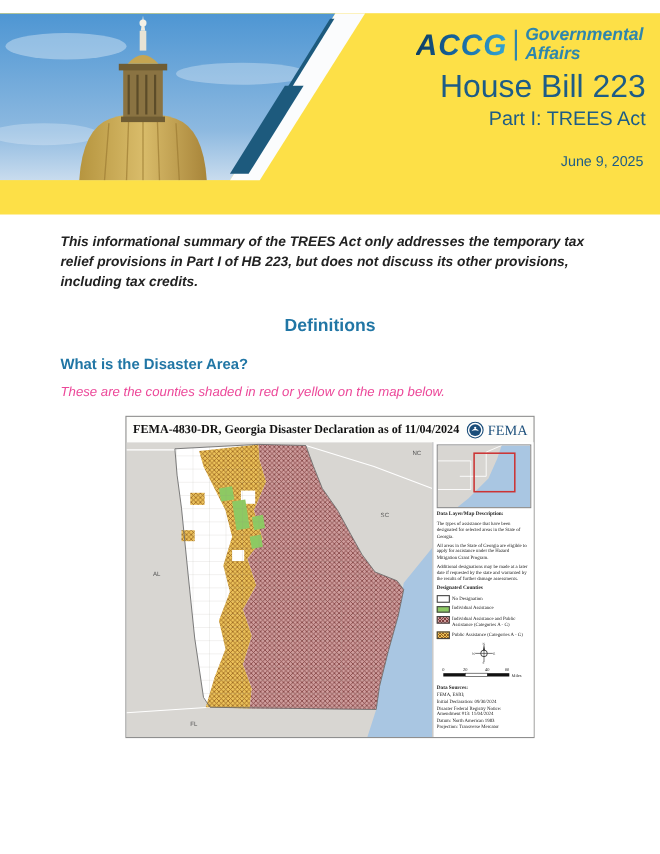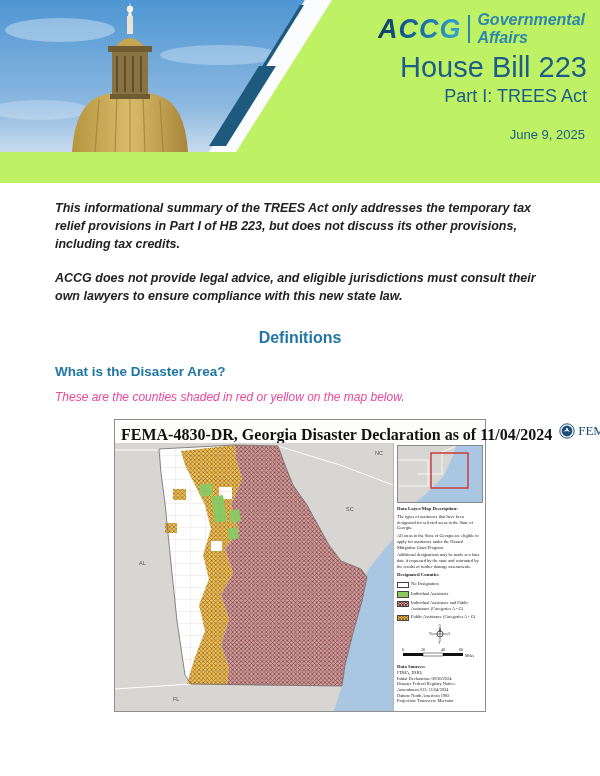--- a/index.html
+++ b/index.html
@@ -1,20 +1,20 @@
 <!DOCTYPE html>
 <html><head>
 <meta charset="utf-8">
 <style>
   html,body{margin:0;padding:0;background:#fff;}
   .page{position:relative;width:600px;height:776px;background:#ffffff;overflow:hidden;
         font-family:"Liberation Sans",sans-serif;color:#2b2b2b;}
 
   
-  .header{position:relative;height:183px;background:#bef264;}
+  .header{position:relative;height:183px;background:#fde047;margin-top:12px;}
   .header-art{position:absolute;inset:0;}
   .logo-row{position:absolute;top:11px;right:15px;display:flex;align-items:center;gap:7px;}
   .accg-word{font-size:27px;font-weight:bold;font-style:italic;letter-spacing:1px;
              background:linear-gradient(100deg,#0d3a5c 0%,#1565a0 45%,#35a8d6 100%);
              -webkit-background-clip:text;background-clip:text;color:transparent;line-height:1;}
   .logo-divider{width:2px;height:28px;background:#2e86ad;}
   .logo-dept{color:#2e86ad;font-size:16px;line-height:1.15;font-weight:bold;font-style:italic;}
   .title-block{position:absolute;top:52px;right:13px;text-align:right;color:#1d5c87;}
   .doc-title{font-size:29px;line-height:1.05;}
   .doc-subtitle{font-size:18px;margin-top:4px;text-align:right;}
@@ -28,21 +28,21 @@
   .disclaimer{font-weight:bold;font-style:italic;font-size:12.5px;color:#222;line-height:1.42;margin-top:17px;}
   .def-heading{color:#2176a5;text-align:center;font-weight:bold;font-size:16px;margin-top:23px;}
   .question{color:#2176a5;font-weight:bold;font-size:13.5px;margin-top:17px;}
   .answer{font-size:12.4px;line-height:1.45;color:#2b2b2b;margin-top:9px;}
   .note{font-style:italic;font-size:12px;margin-top:11px;color:#ec4899;}
 
   
   .map-wrap{width:372px;margin:15px auto 0;}
   .map-box{border:1px solid #8f8f8f;background:#fdfdfb;box-sizing:border-box;}
   .map-head{display:flex;height:23px;}
-  .map-title{flex:1;font-family:"Liberation Serif",serif;font-weight:bold;font-size:16px;
+  .map-title{flex:1;font-family:"Liberation Serif",serif;font-weight:bold;font-size:11px;
              padding:6px 2px 16px 6px;color:#111;white-space:nowrap;}
   .fema-cell{width:92px;display:flex;align-items:center;gap:3px;padding-left:5px;box-sizing:border-box;}
   .fema-word{font-family:"Liberation Serif",serif;font-weight:normal;font-size:13px;color:#1b4e7a;}
   .map-content{display:flex;}
   .map-canvas{width:278px;height:268px;display:block;}
   .sidebar{width:92px;box-sizing:border-box;border-left:1px solid #b5b5b5;background:#fff;
            font-family:"Liberation Serif",serif;font-size:4.4px;line-height:1.3;color:#1c1c1c;
            padding:2px 3px;overflow:hidden;}
   .inset{display:block;border:1px solid #8a8a8a;margin:0 auto;}
   .sb-h{font-weight:bold;font-size:4.8px;margin-top:3px;}
@@ -120,21 +120,20 @@
     <div class="title-block">
       <div class="doc-title">House Bill 223</div>
       <div class="doc-subtitle">Part I: TREES Act</div>
     </div>
     <div class="doc-date">June 9, 2025</div>
   </div>
 
   <div class="main">
 
     <div class="disclaimer">This informational summary of the TREES Act only addresses the temporary tax relief provisions in Part I of HB 223, but does not discuss its other provisions, including tax credits.</div>
-    <div class="disclaimer">ACCG does not provide legal advice, and eligible jurisdictions must consult their own lawyers to ensure compliance with this new state law.</div>
 
     <div class="def-heading">Definitions</div>
     <div class="question">What is the Disaster Area?</div>
     <div class="note">These are the counties shaded in red or yellow on the map below.</div>
 
     <div class="map-wrap">
       <div class="map-box">
         <div class="map-head">
           <div class="map-title">FEMA-4830-DR, Georgia Disaster Declaration as of 11/04/2024</div>
           <div class="fema-cell">

